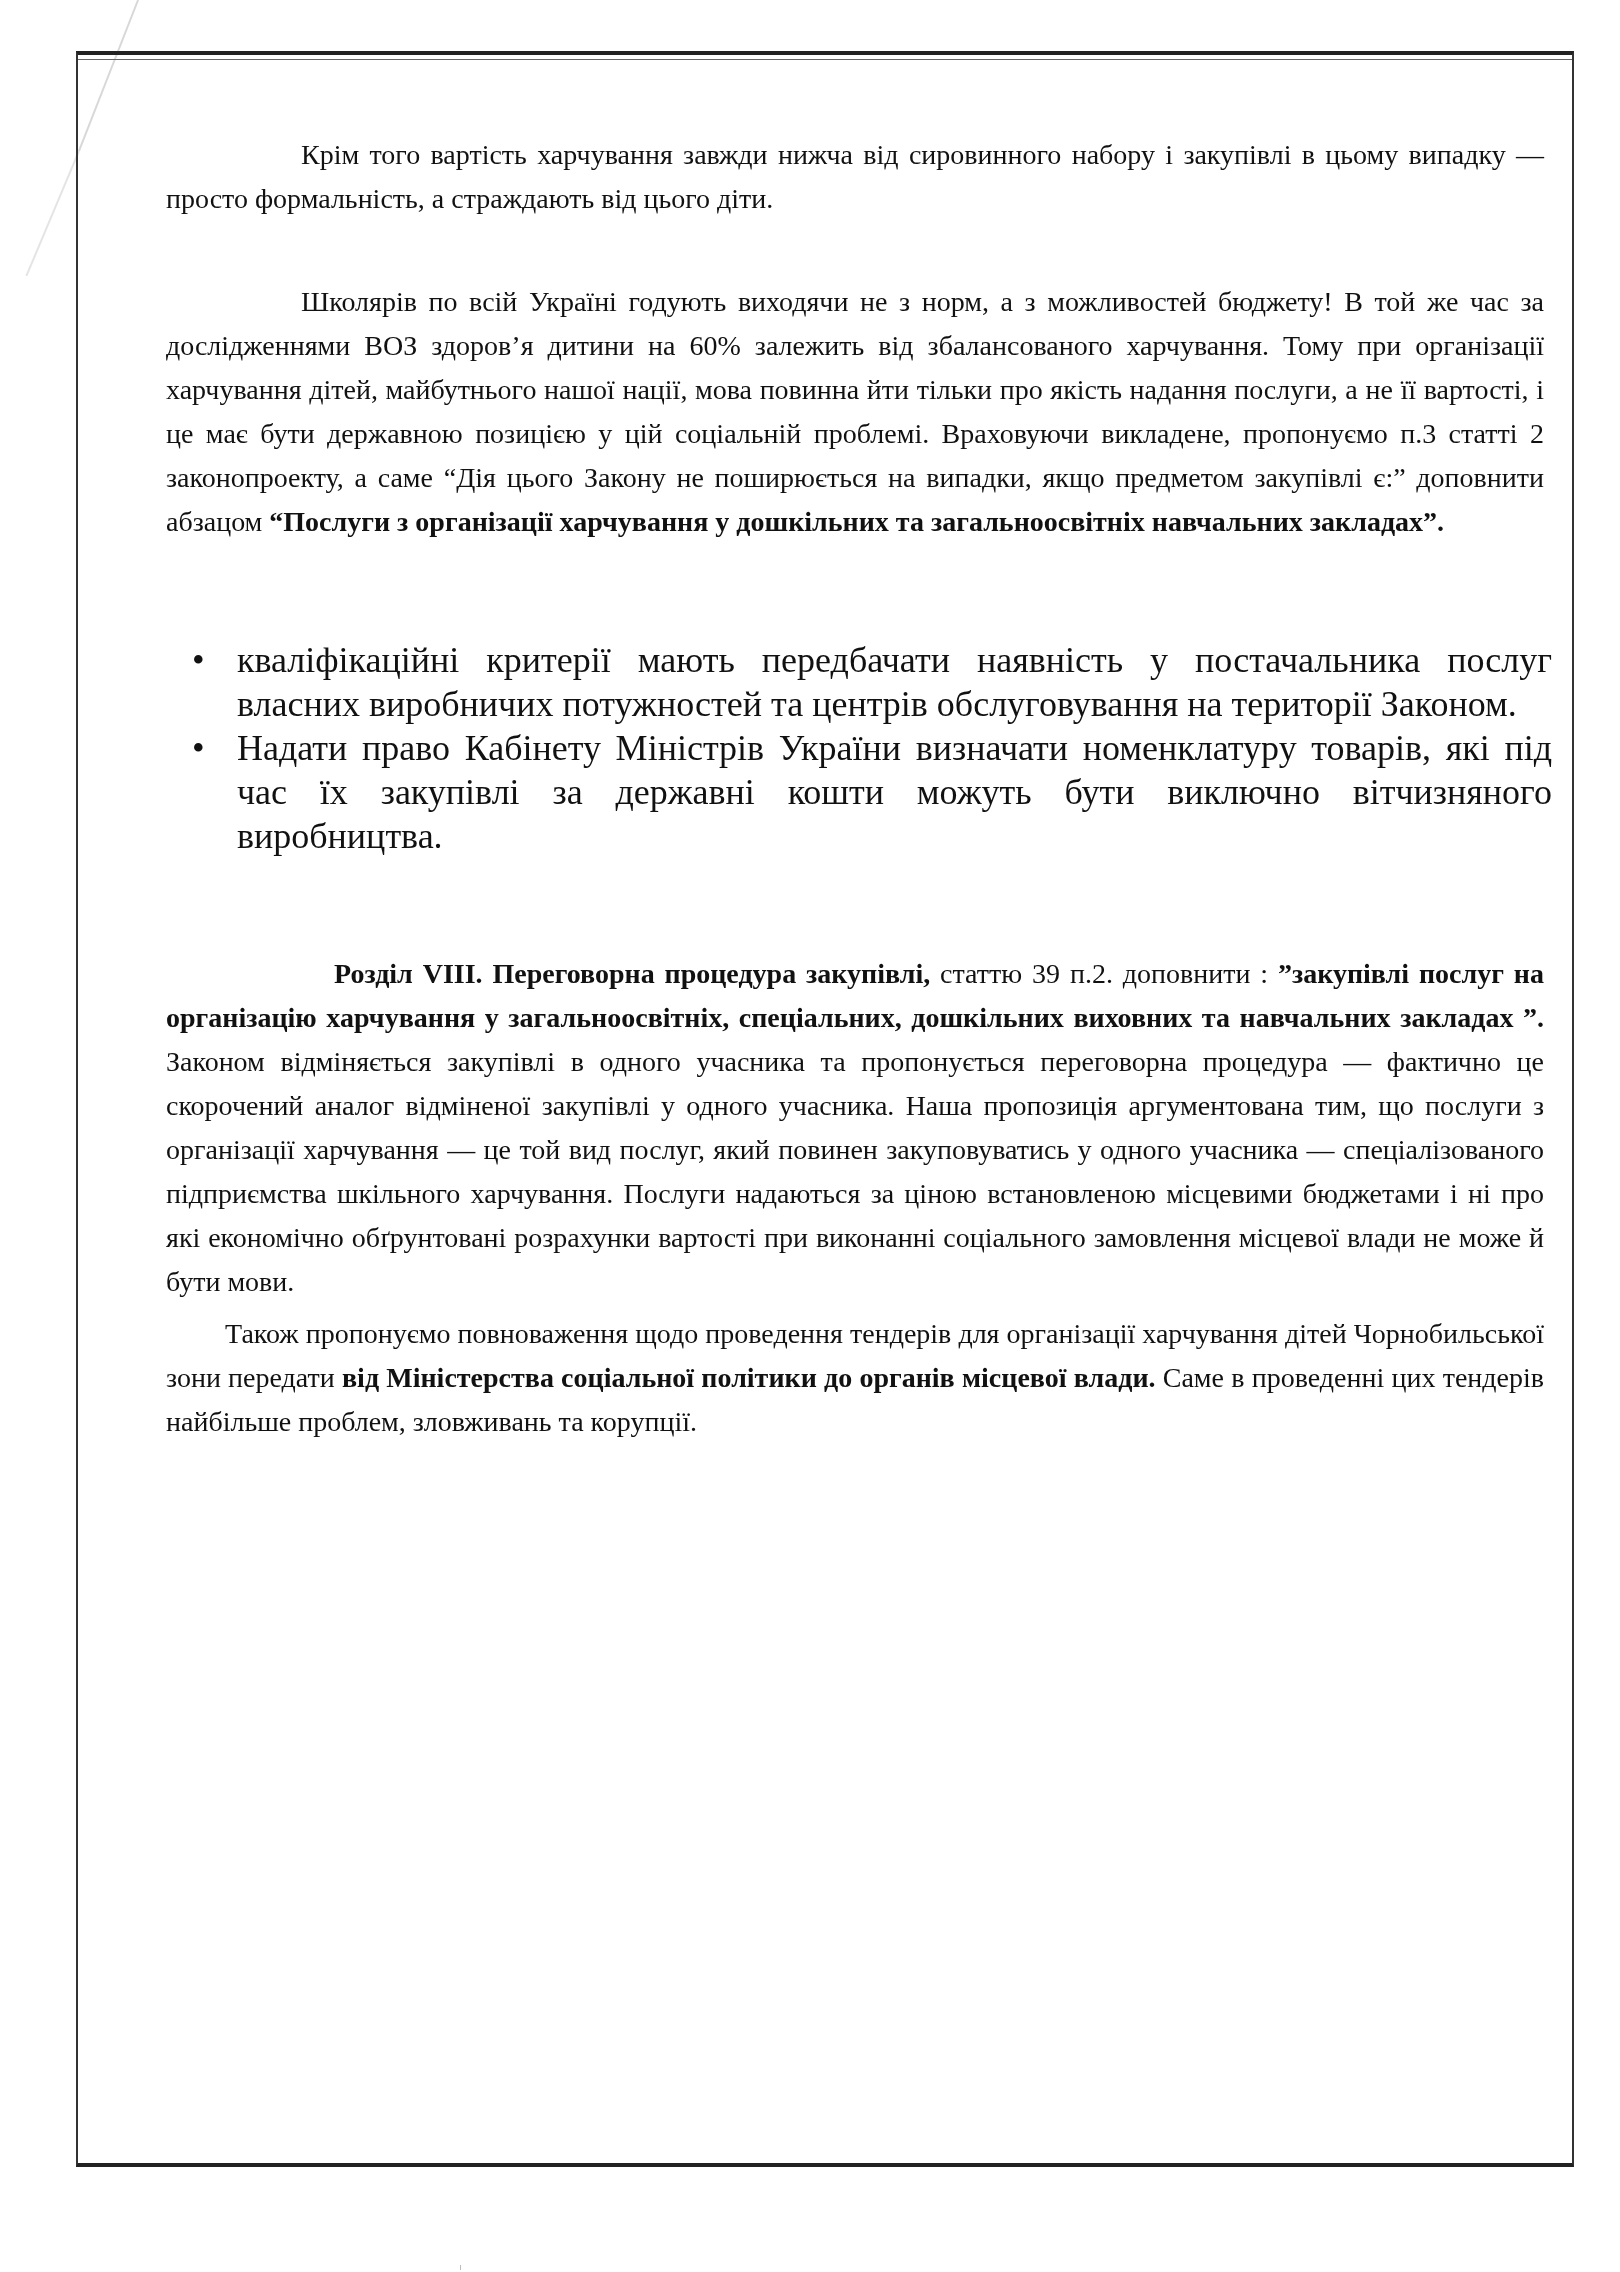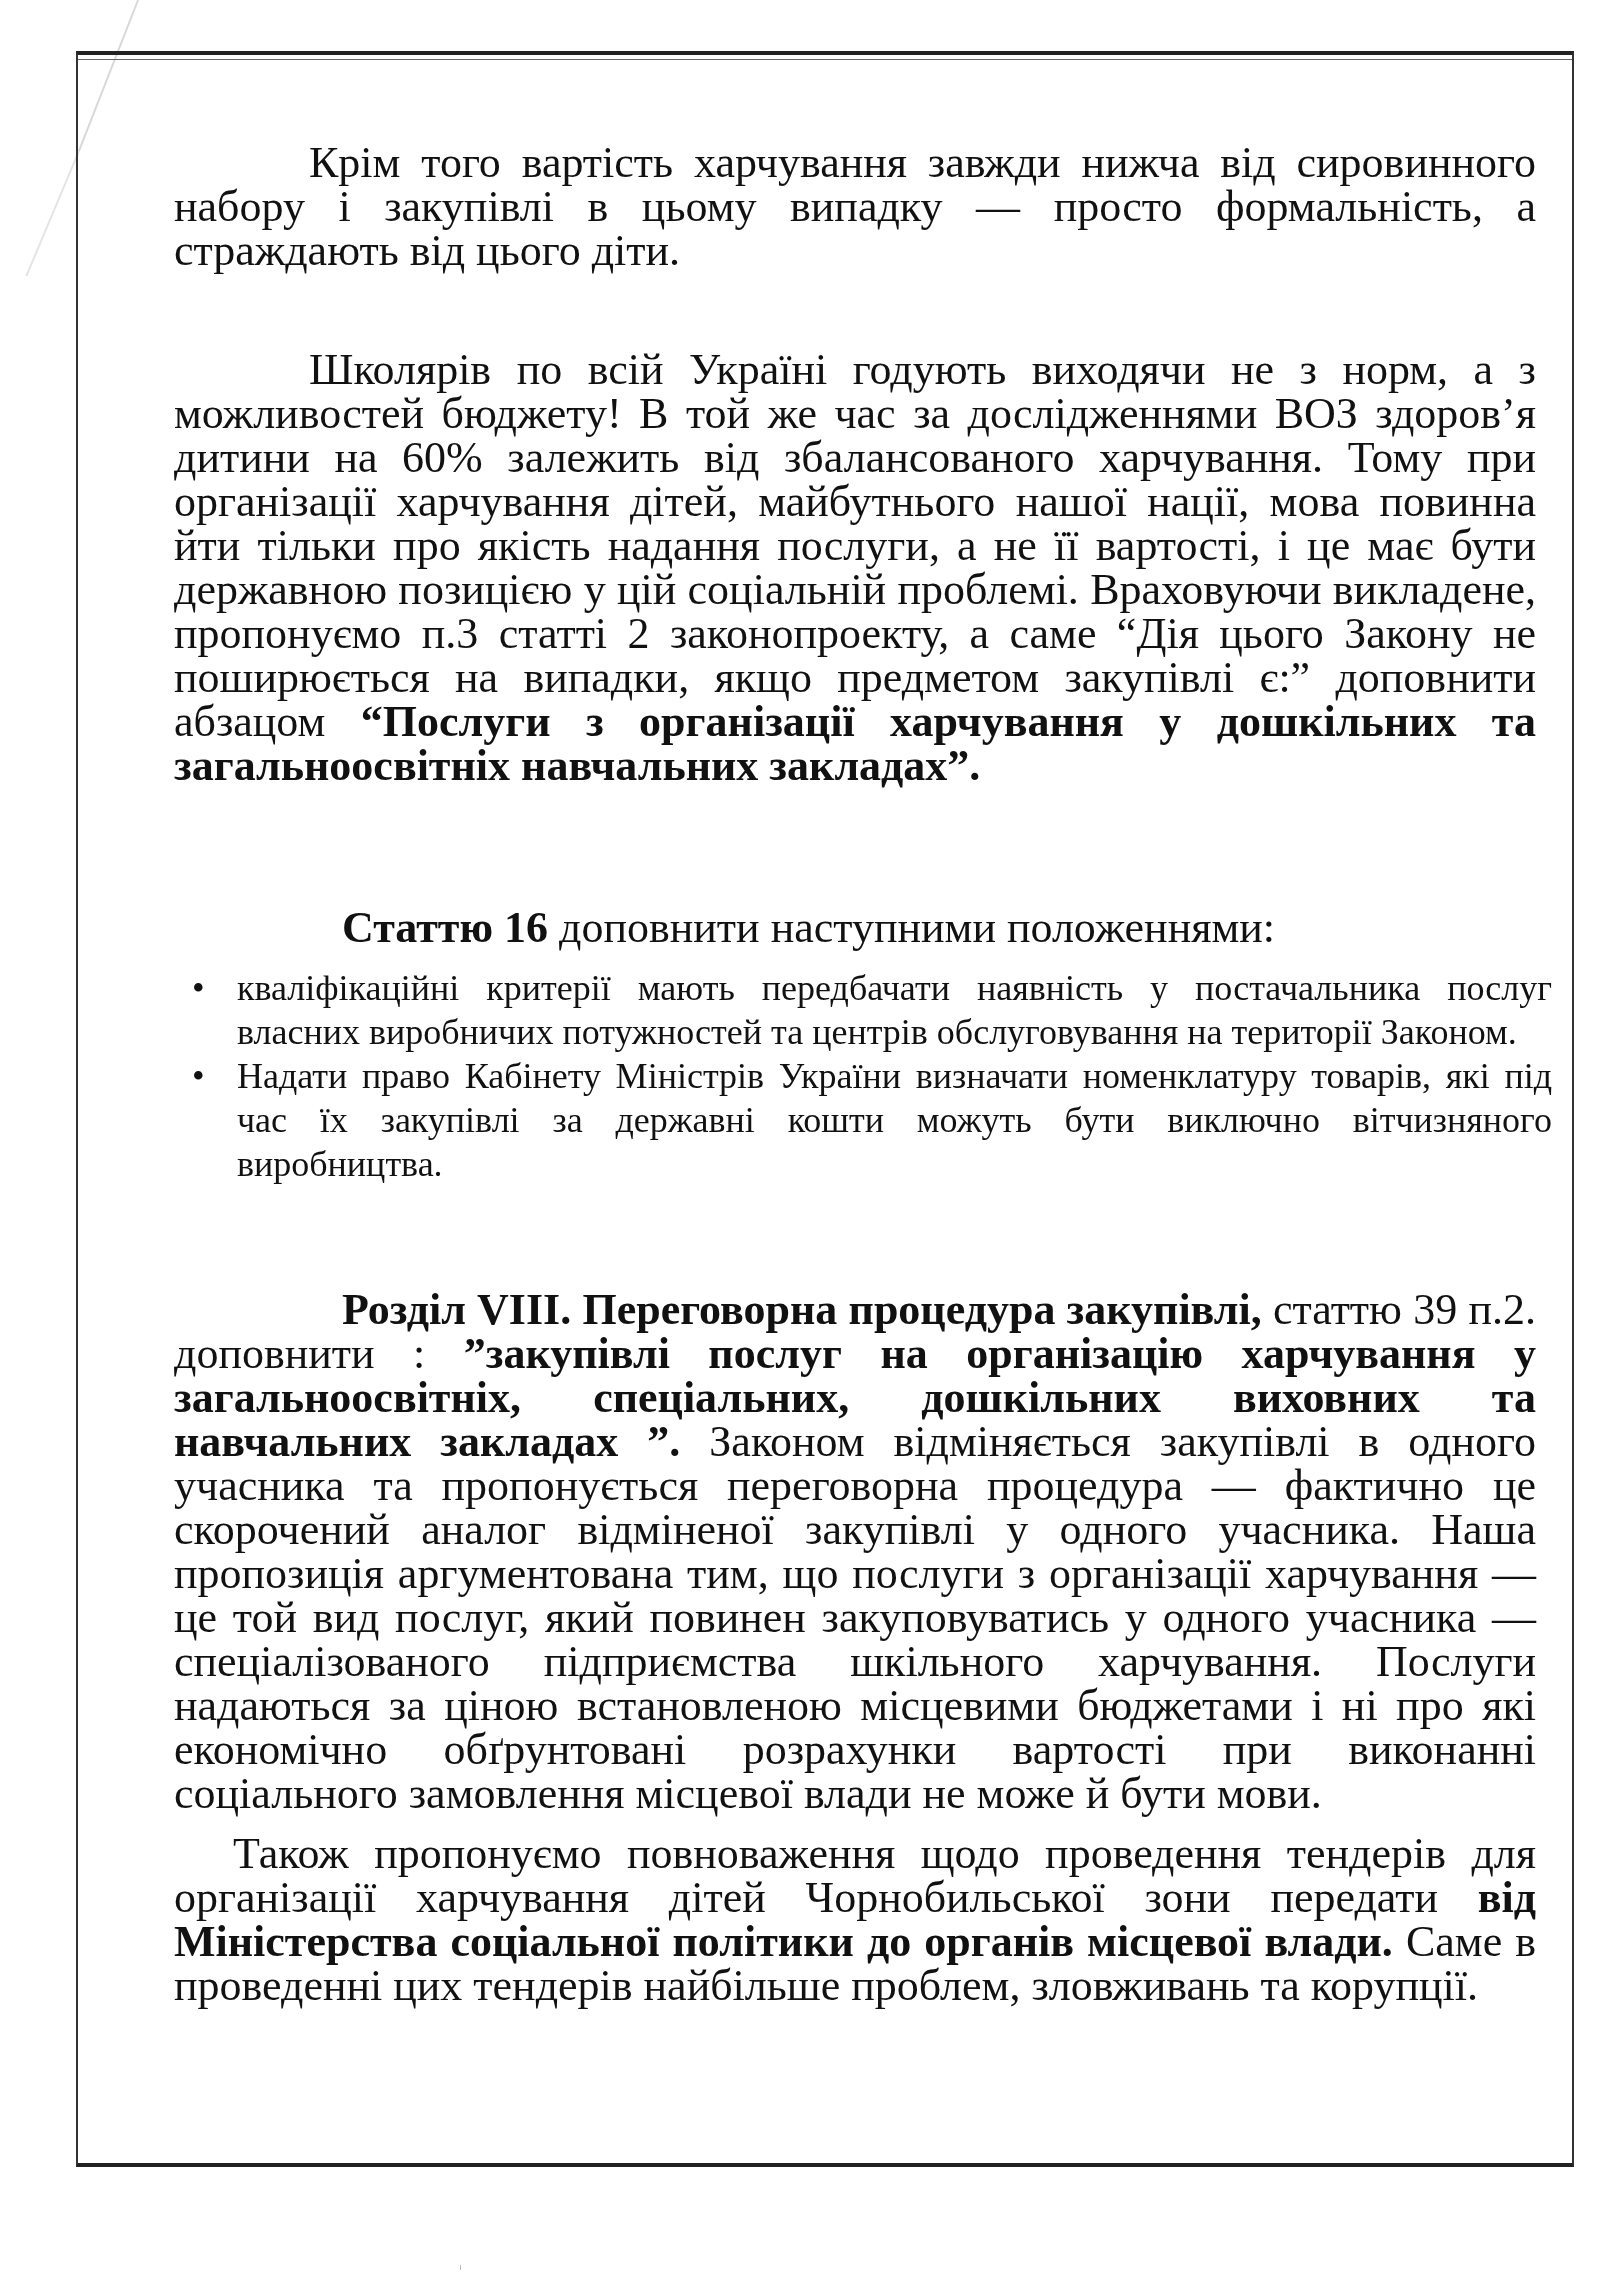--- a/index.html
+++ b/index.html
@@ -4,21 +4,21 @@
 <style>
   html, body { margin:0; padding:0; background:#ffffff; }
   body { width:1620px; height:2273px; position:relative; overflow:hidden;
          font-family:"Liberation Serif", "DejaVu Serif", serif; color:#111; }
   .fold-line { position:absolute; left:0; top:0; width:263px; height:276px; pointer-events:none; }
   .frame { position:absolute; left:76px; top:51px; width:1498px; height:2116px;
            border-left:2px solid #333; border-right:2px solid #333;
            border-top:4px solid #222; border-bottom:4px solid #222; box-sizing:border-box; }
   .frame::before { content:""; position:absolute; left:0; right:0; top:4px; height:1.3px; background:#666; }
   .content { position:absolute; left:158px; top:125px; width:1394px; }
-  p { margin:16px; font-size:44px; line-height:44px; text-align:justify; }
+  p { margin:8px; font-size:28px; line-height:44px; text-align:justify; }
   .indent { text-indent:135px; }
   .indent2 { text-indent:168px; }
   .gap { height:43px; }
   b { font-weight:bold; }
   ul { margin:0; padding:0; list-style:none; }
   li { position:relative; padding-left:79px; font-size:36px; line-height:44px; text-align:justify; }
   li .bullet { position:absolute; left:34px; top:0; }
   .scan-mark { position:absolute; left:460px; top:2265px; width:1.3px; height:5.3px; background:#bbb; }
 </style>
 </head>
@@ -41,23 +41,20 @@
 
   <p class="indent">
     <span>Школярів по всій Україні годують  виходячи не з норм, а з можливостей бюджету! В той же час за дослідженнями ВОЗ  здоров’я  дитини на 60% залежить від збалансованого харчування. Тому при організації харчування дітей, майбутнього нашої нації, мова повинна йти тільки про якість надання послуги, а не її вартості, і це має бути державною позицією у цій соціальній проблемі.        Враховуючи викладене, пропонуємо п.3 статті 2 законопроекту, а саме “Дія цього Закону не поширюється на випадки, якщо предметом закупівлі є:”  доповнити абзацом </span><b>“Послуги з організації харчування у дошкільних та загальноосвітніх навчальних закладах”.</b>
   </p>
 
   <div class="gap"></div>
 
 
   <div class="gap"></div>
 
-  <p class="indent2">
-    <b>Статтю 16</b><span>  доповнити наступними положеннями:</span>
-  </p>
   <ul>
     <li>
       <span class="bullet">•</span>
       <span>кваліфікаційні критерії мають передбачати наявність у постачальника послуг власних виробничих потужностей та центрів обслуговування на території Законом.</span>
     </li>
     <li>
       <span class="bullet">•</span>
       <span>Надати право Кабінету Міністрів України визначати номенклатуру товарів, які під час їх закупівлі за державні кошти можуть бути виключно вітчизняного виробництва.</span>
     </li>
   </ul>

